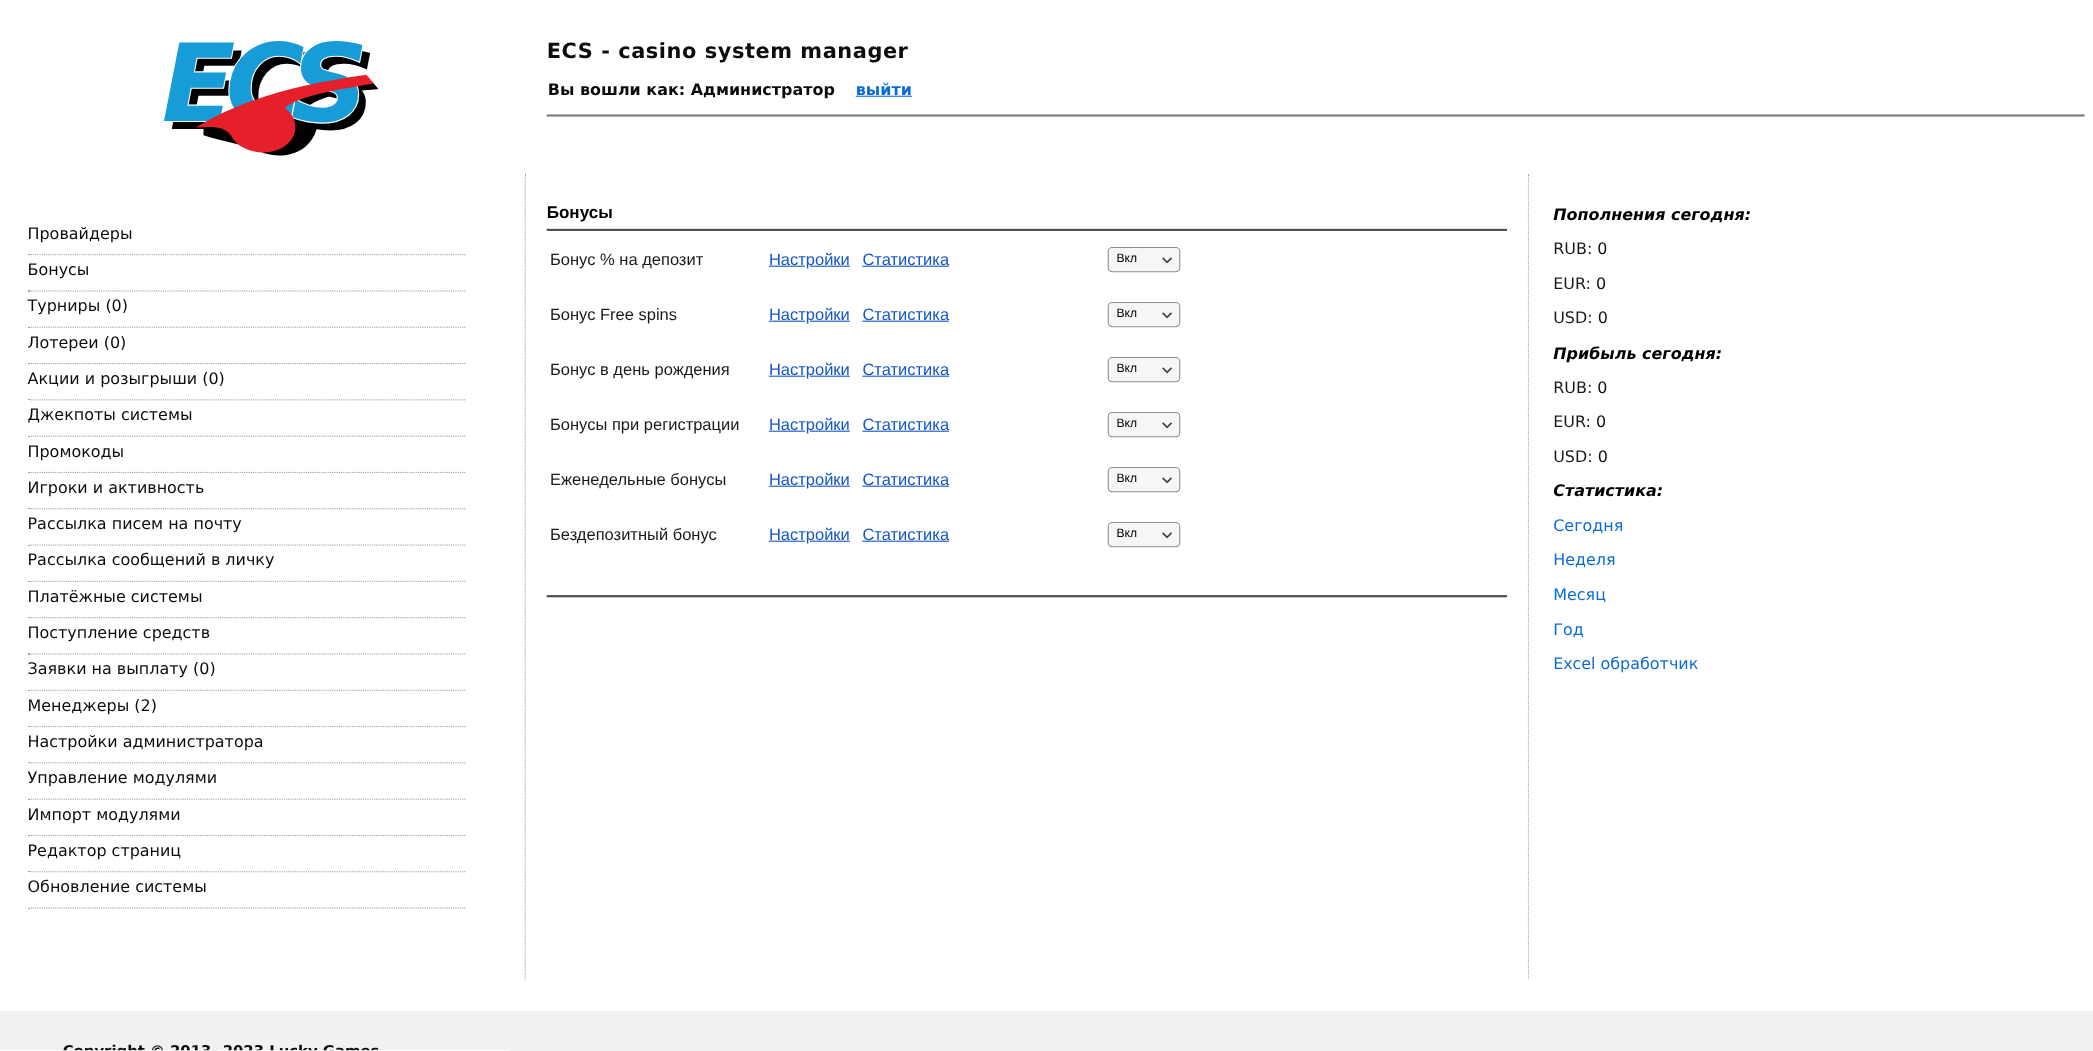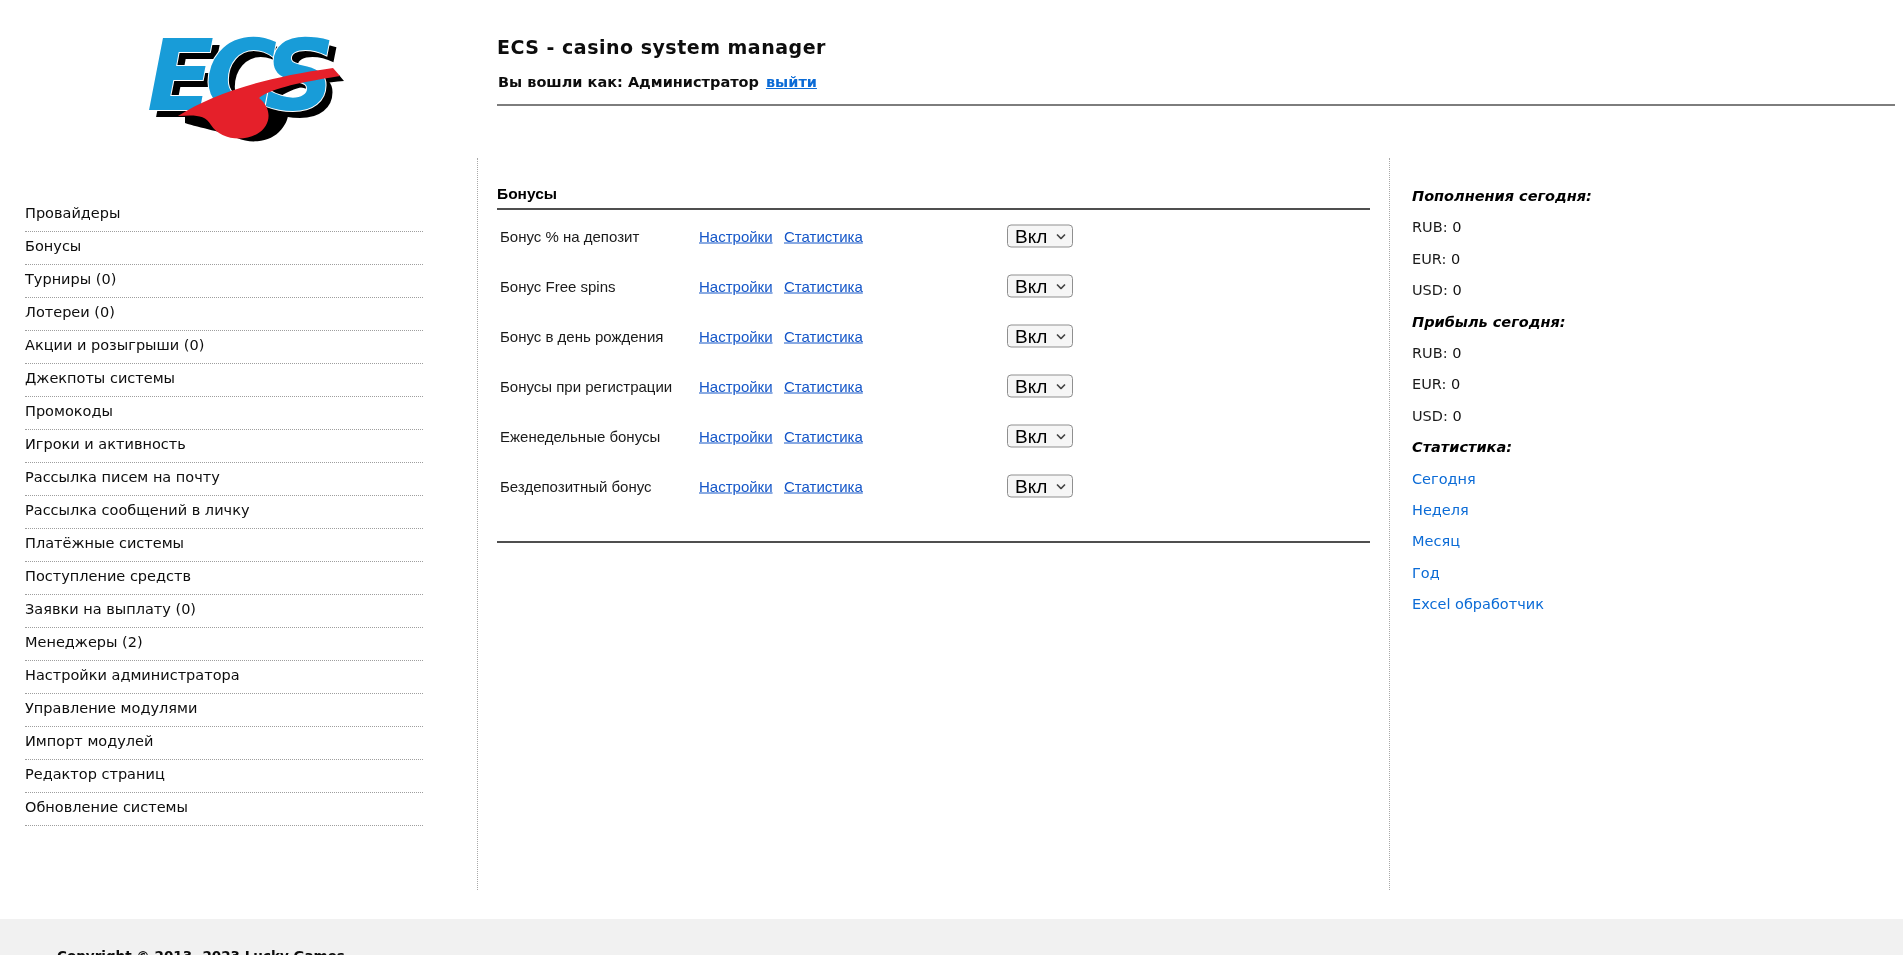--- a/index.html
+++ b/index.html
@@ -12,21 +12,21 @@
   
   .logo { position:absolute; left:133px; top:14px; width:212px; height:134px; cursor:pointer; }
   .page-title {
     position:absolute; left:497px; top:36px;
     font-size:19px; font-weight:bold; letter-spacing:0.5px; color:#0d0d0d;
   }
   .login-line {
     position:absolute; left:498px; top:74px;
     font-size:14.5px; font-weight:bold; color:#0d0d0d;
   }
-  .login-line a { margin-left:7px; }
+  .login-line a { margin-left:19px; }
   a.link-comic { color:#0b6bd6; text-decoration:underline; cursor:pointer; }
   .header-rule {
     position:absolute; left:497px; top:104px; width:1398px; height:2px;
     background:#7d7d7d;
   }
   
   .sidebar { position:absolute; left:25px; top:199px; width:398px; }
   .sidebar-item {
     height:33px; padding-top:6px;
     border-bottom:1px dotted #9e9e9e;
@@ -49,21 +49,21 @@
   }
   a.link-main {
     position:absolute; top:50%; transform:translateY(-50%);
     font-size:15px; color:#1456c8; text-decoration:underline; cursor:pointer; white-space:nowrap;
   }
   .settings-link   { left:202px; }
   .statistics-link { left:287px; }
   .select-wrap { position:absolute; left:510px; top:50%; transform:translateY(-50%); width:66px; height:23px; }
   .select-wrap select {
     width:66px; height:23px; padding:0 18px 1px 7px;
-    font-family:"Liberation Sans", sans-serif; font-size:19px; color:#000;
+    font-family:"Liberation Sans", sans-serif; font-size:11px; color:#000;
     background:#f6f6f6; border:1px solid #8f8f8f; border-radius:4px;
     -webkit-appearance:none; appearance:none; cursor:pointer;
   }
   .select-wrap .chev { position:absolute; right:7px; top:9px; pointer-events:none; }
   
   .right-panel { position:absolute; left:1412px; top:188px; width:320px; font-size:14.5px; }
   .rp-line { height:31.4px; white-space:nowrap; }
   .rp-line.bold { font-weight:bold; color:#000;font-style:italic; }
   .rp-line .cur { color:#1a1a1a; }
   .rp-line a { color:#0b6bd6; cursor:pointer; }
@@ -104,21 +104,21 @@
     <div class="sidebar-item">Промокоды</div>
     <div class="sidebar-item">Игроки и активность</div>
     <div class="sidebar-item">Рассылка писем на почту</div>
     <div class="sidebar-item">Рассылка сообщений в личку</div>
     <div class="sidebar-item">Платёжные системы</div>
     <div class="sidebar-item">Поступление средств</div>
     <div class="sidebar-item">Заявки на выплату (0)</div>
     <div class="sidebar-item">Менеджеры (2)</div>
     <div class="sidebar-item">Настройки администратора</div>
     <div class="sidebar-item">Управление модулями</div>
-    <div class="sidebar-item">Импорт модулей</div>
+    <div class="sidebar-item">Импорт модулями</div>
     <div class="sidebar-item">Редактор страниц</div>
     <div class="sidebar-item">Обновление системы</div>
   </div>
 
   <div class="vdivider left"></div>
   <div class="vdivider right"></div>
 
   <div class="main">
     <div class="main-heading">Бонусы</div>
     <div class="rule-dark"></div>

